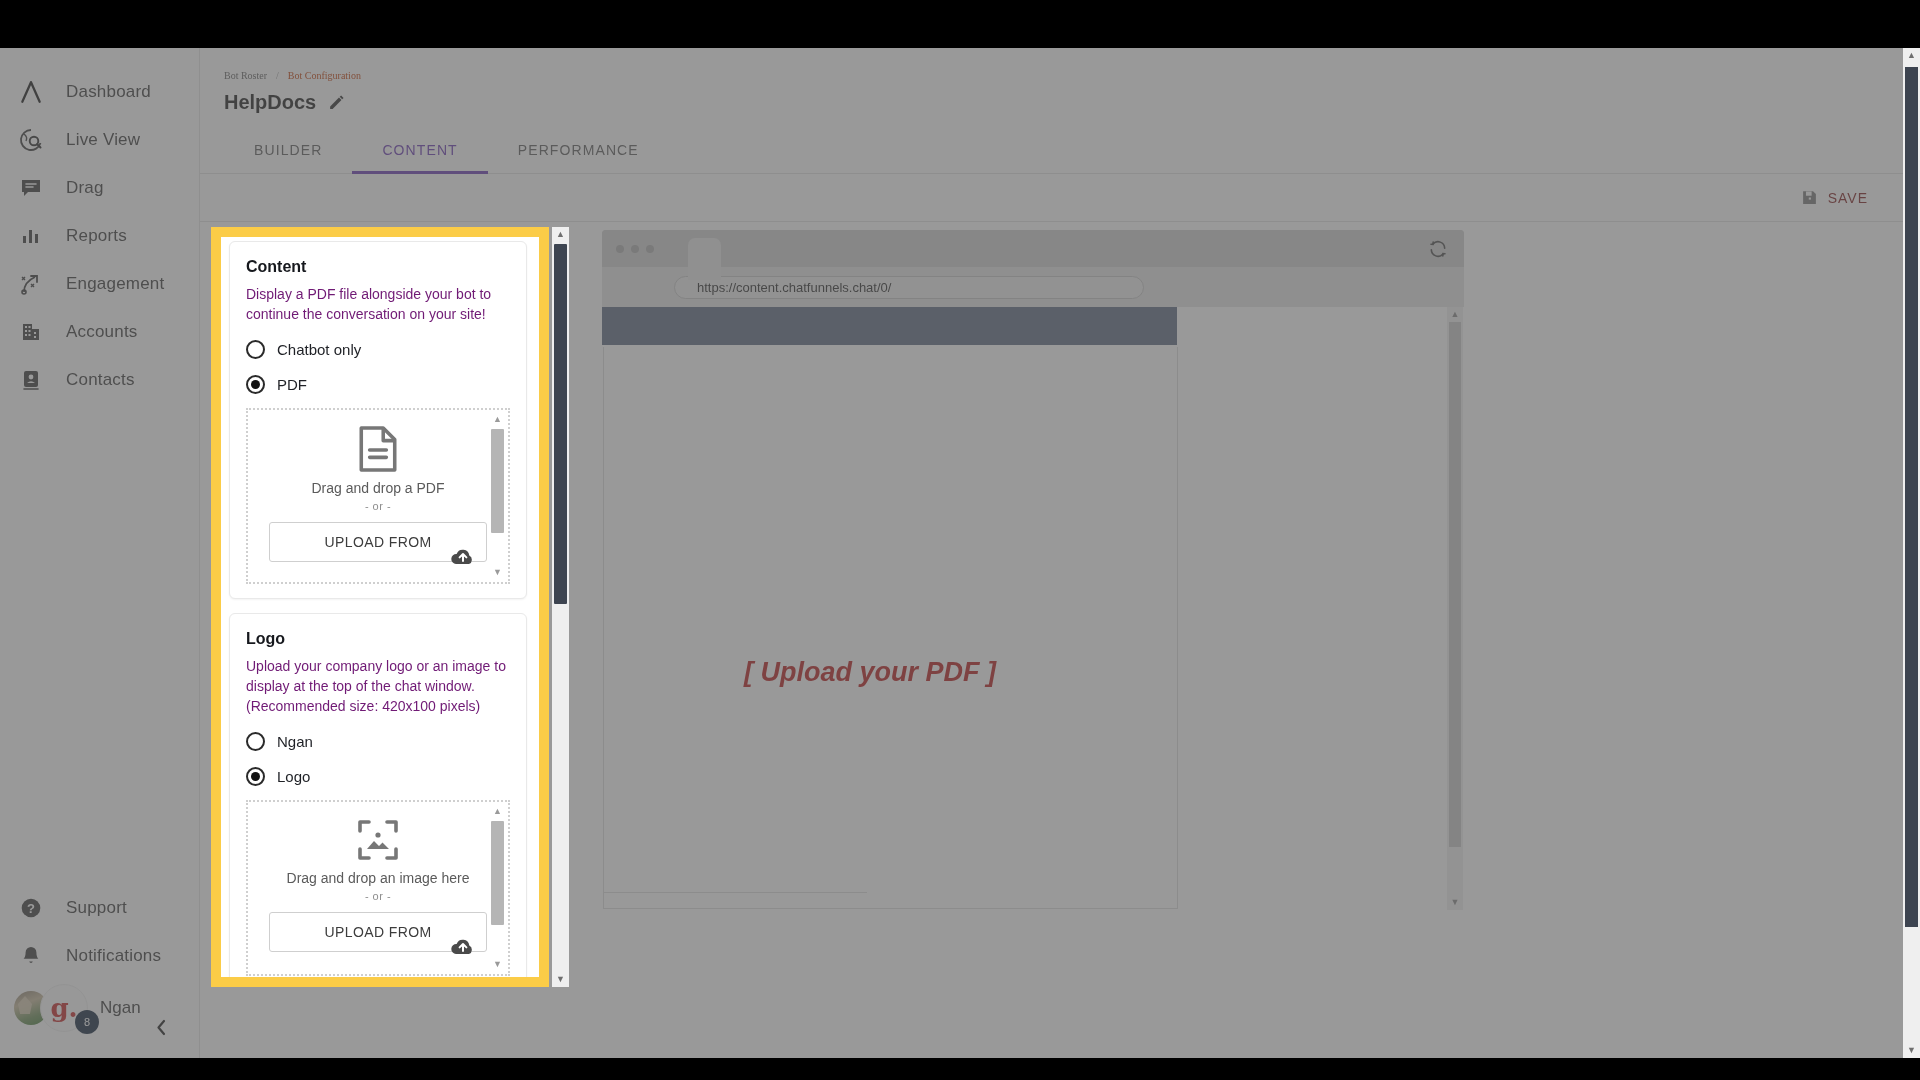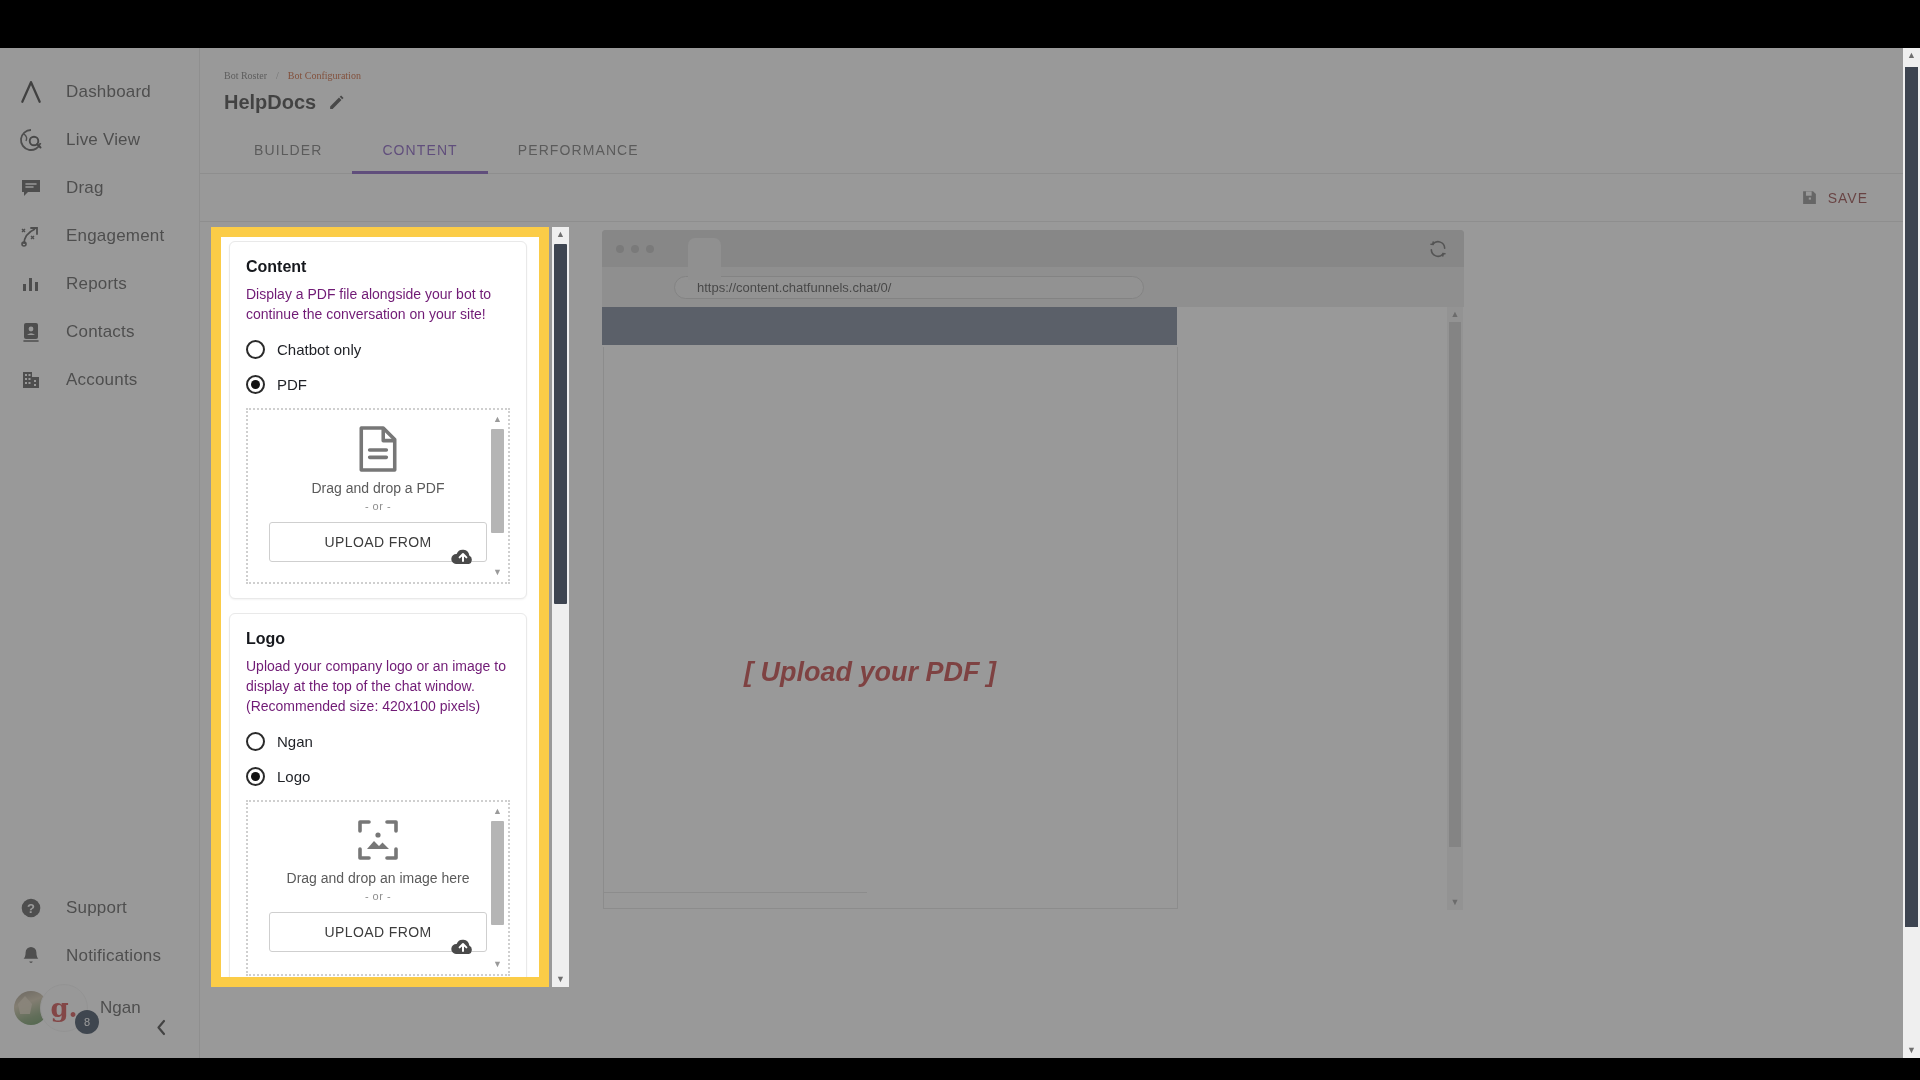--- a/index.html
+++ b/index.html
@@ -277,71 +277,71 @@
               <path d="M3 4h18v12H9l-4 4v-4H3z" fill="#3a3a3a"></path>
               <path d="M7 8h10M7 11h7" stroke="#fff" stroke-width="1.6" stroke-linecap="round"></path>
             </svg>
           </span>
           <span class="lbl">Drag</span>
         </div>
 
         <div class="nav-item">
           <span class="ico">
             <svg width="24" height="24" viewBox="0 0 24 24">
+              <rect x="4" y="12" width="3" height="7" fill="#3a3a3a"></rect>
+              <rect x="10" y="6" width="3" height="13" fill="#3a3a3a"></rect>
+              <rect x="16" y="10" width="3" height="9" fill="#3a3a3a"></rect>
+            </svg>
+          </span>
+          <span class="lbl">Reports</span>
+        </div>
+
+        <div class="nav-item">
+          <span class="ico">
+            <svg width="24" height="24" viewBox="0 0 24 24">
               <path d="M5 20 Q5 10 16 5" stroke="#3a3a3a" stroke-width="1.8" fill="none"></path>
               <path d="M12 4 L18 4 L18 10" stroke="#3a3a3a" stroke-width="1.8" fill="none" stroke-linecap="round"></path>
               <circle cx="5" cy="20" r="2" stroke="#3a3a3a" stroke-width="1.6" fill="none"></circle>
               <path d="M3 5 l3 3 M6 5 l-3 3" stroke="#3a3a3a" stroke-width="1.4"></path>
               <path d="M12 12 l3 3 M15 12 l-3 3" stroke="#3a3a3a" stroke-width="1.4"></path>
             </svg>
           </span>
           <span class="lbl">Engagement</span>
-        </div>
-
-        <div class="nav-item">
-          <span class="ico">
-            <svg width="24" height="24" viewBox="0 0 24 24">
-              <rect x="4" y="12" width="3" height="7" fill="#3a3a3a"></rect>
-              <rect x="10" y="6" width="3" height="13" fill="#3a3a3a"></rect>
-              <rect x="16" y="10" width="3" height="9" fill="#3a3a3a"></rect>
-            </svg>
-          </span>
-          <span class="lbl">Reports</span>
-        </div>
-
-        <div class="nav-item">
-          <span class="ico">
-            <svg width="24" height="24" viewBox="0 0 24 24">
-              <rect x="5" y="3" width="14" height="16" rx="2" fill="#3a3a3a"></rect>
-              <circle cx="12" cy="9" r="2.4" fill="#fff"></circle>
-              <path d="M8 15 q4-3.4 8 0z" fill="#fff"></path>
-              <path d="M5 21h14" stroke="#3a3a3a" stroke-width="1.6" stroke-linecap="round"></path>
-            </svg>
-          </span>
-          <span class="lbl">Contacts</span>
         </div>
 
         <div class="nav-item">
           <span class="ico">
             <svg width="24" height="24" viewBox="0 0 24 24">
               <rect x="4" y="4" width="9" height="16" fill="#3a3a3a"></rect>
               <rect x="13" y="9" width="7" height="11" fill="#3a3a3a"></rect>
               <g fill="#fff">
                 <rect x="6" y="6" width="2" height="2"></rect>
                   <rect x="9.5" y="6" width="2" height="2"></rect>
                 <rect x="6" y="10" width="2" height="2"></rect>
                   <rect x="9.5" y="10" width="2" height="2"></rect>
                 <rect x="6" y="14" width="2" height="2"></rect>
                   <rect x="9.5" y="14" width="2" height="2"></rect>
                 <rect x="15" y="12" width="2" height="2"></rect>
                   <rect x="15" y="16" width="2" height="2"></rect>
               </g>
             </svg>
           </span>
           <span class="lbl">Accounts</span>
+        </div>
+
+        <div class="nav-item">
+          <span class="ico">
+            <svg width="24" height="24" viewBox="0 0 24 24">
+              <rect x="5" y="3" width="14" height="16" rx="2" fill="#3a3a3a"></rect>
+              <circle cx="12" cy="9" r="2.4" fill="#fff"></circle>
+              <path d="M8 15 q4-3.4 8 0z" fill="#fff"></path>
+              <path d="M5 21h14" stroke="#3a3a3a" stroke-width="1.6" stroke-linecap="round"></path>
+            </svg>
+          </span>
+          <span class="lbl">Contacts</span>
         </div>
       </div>
 
       <div class="nav-bottom">
         <div class="nav-item">
           <span class="ico">
             <svg width="24" height="24" viewBox="0 0 24 24">
               <circle cx="12" cy="12" r="9.3" fill="#3a3a3a"></circle>
               <text x="12" y="17" font-size="13" font-family="Liberation Sans, sans-serif" fill="#fff" text-anchor="middle" font-weight="bold">?</text>
             </svg>

